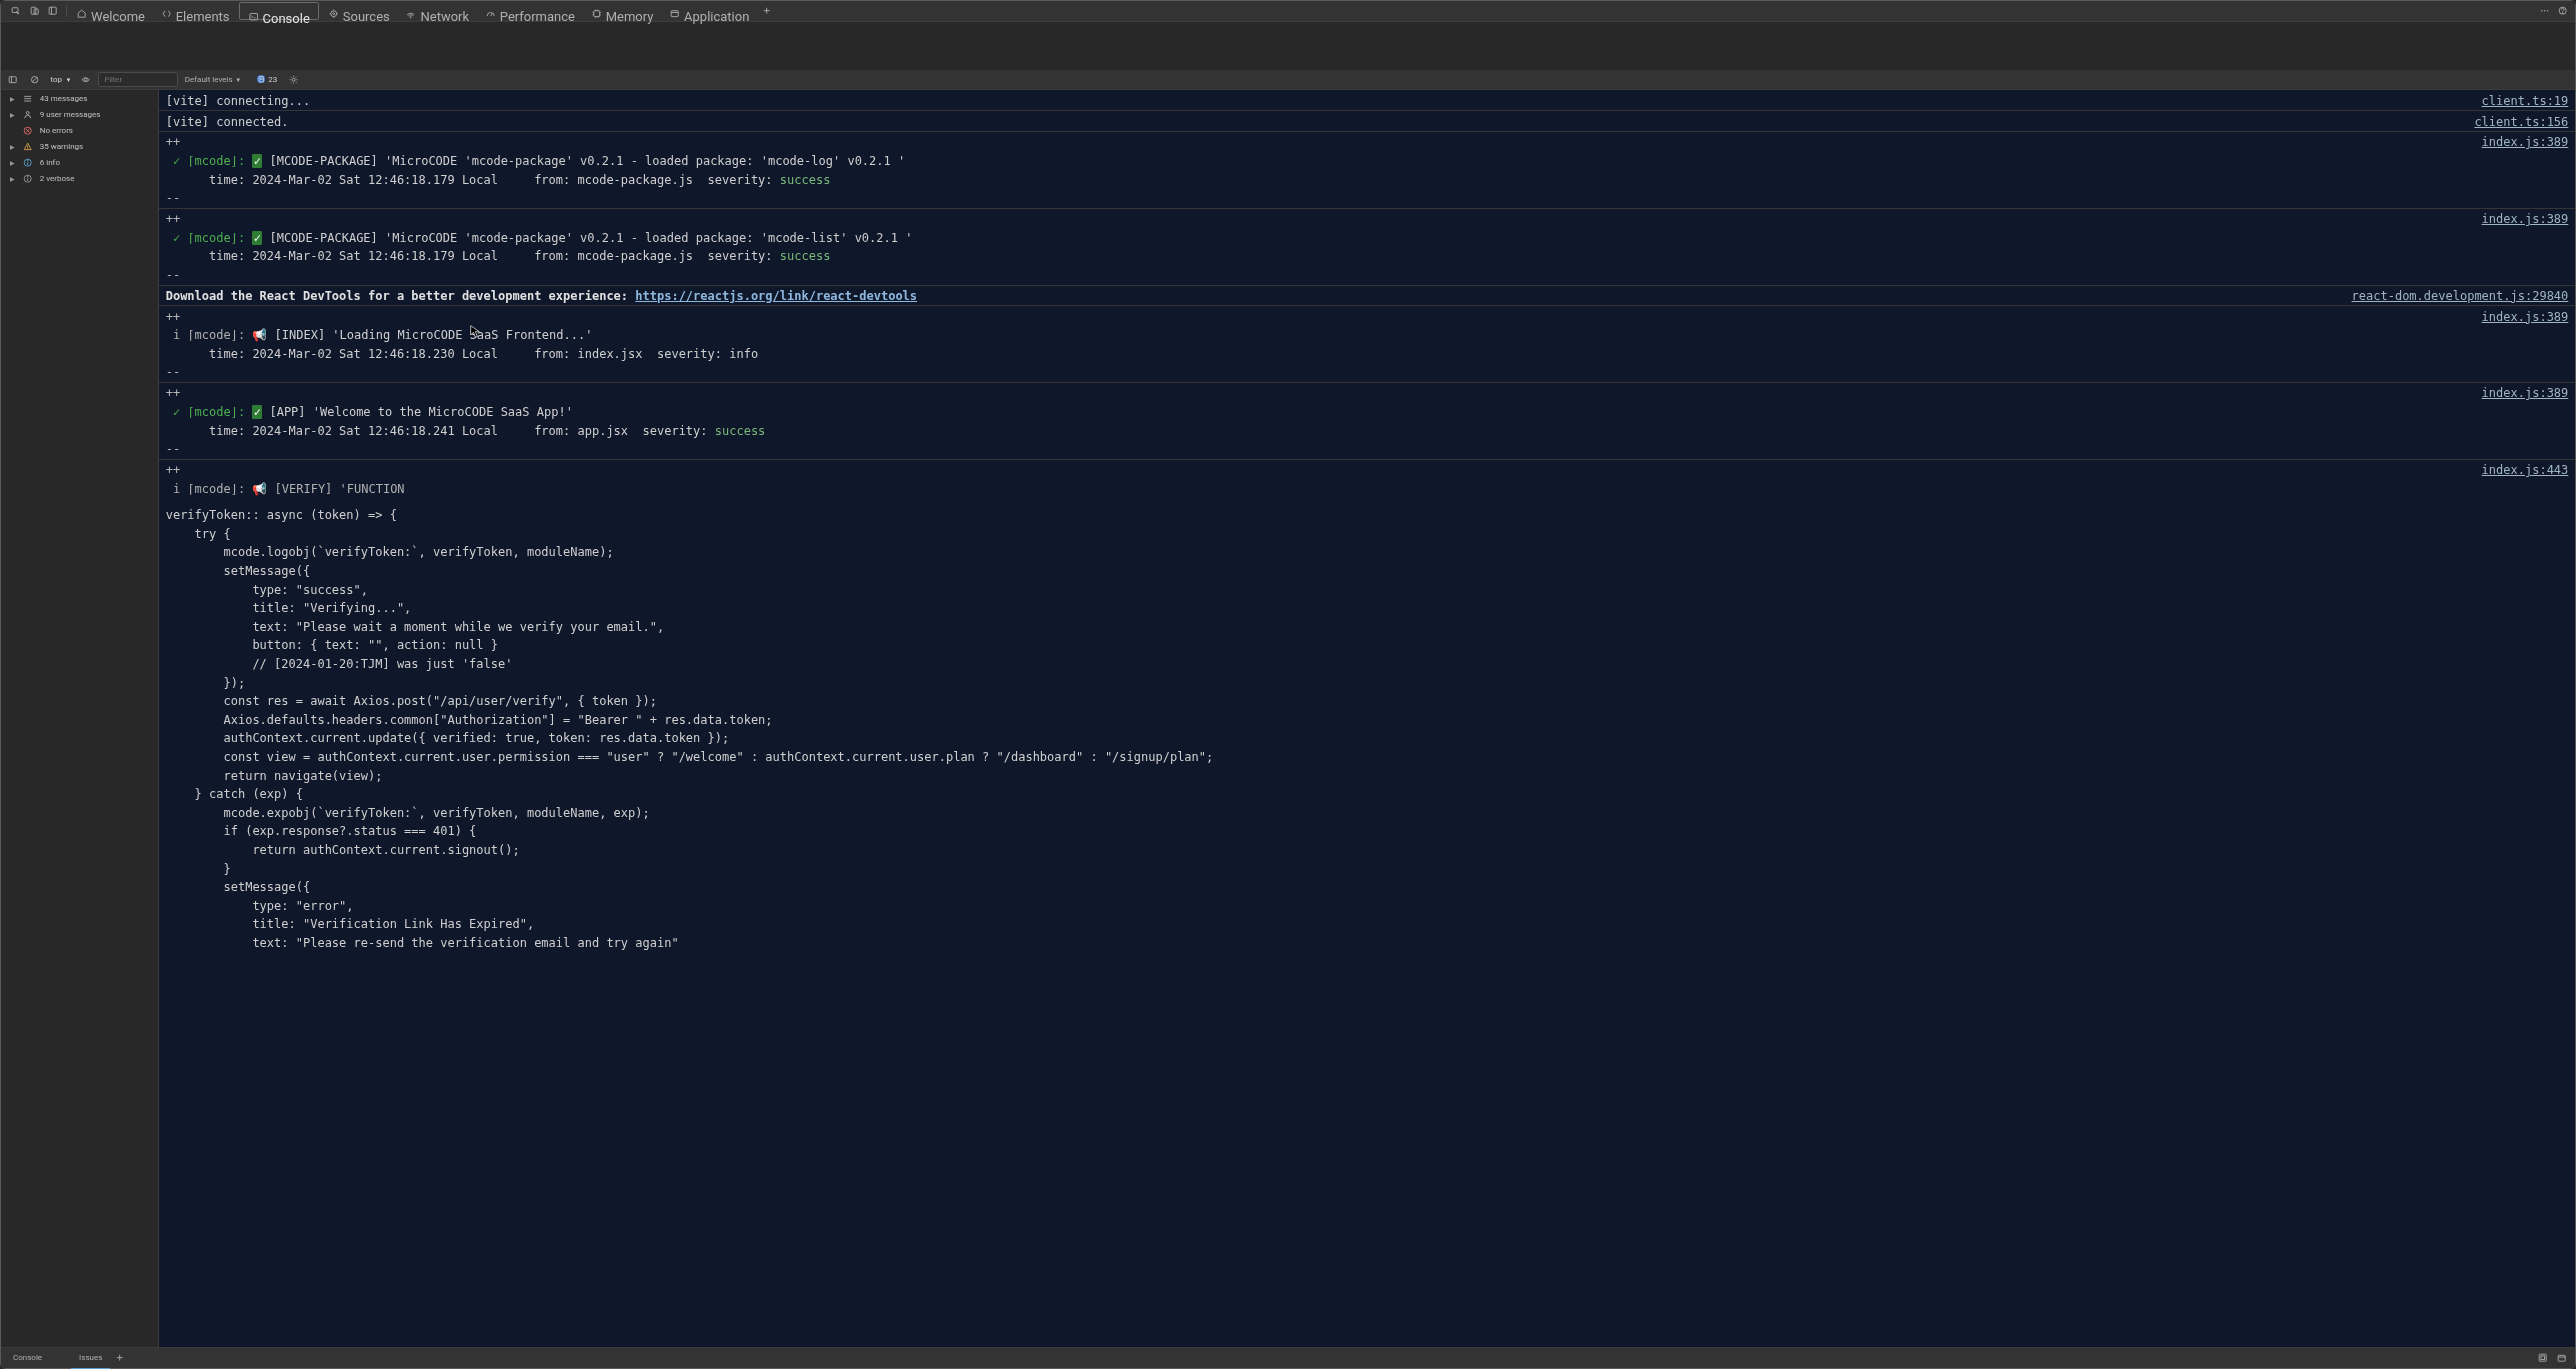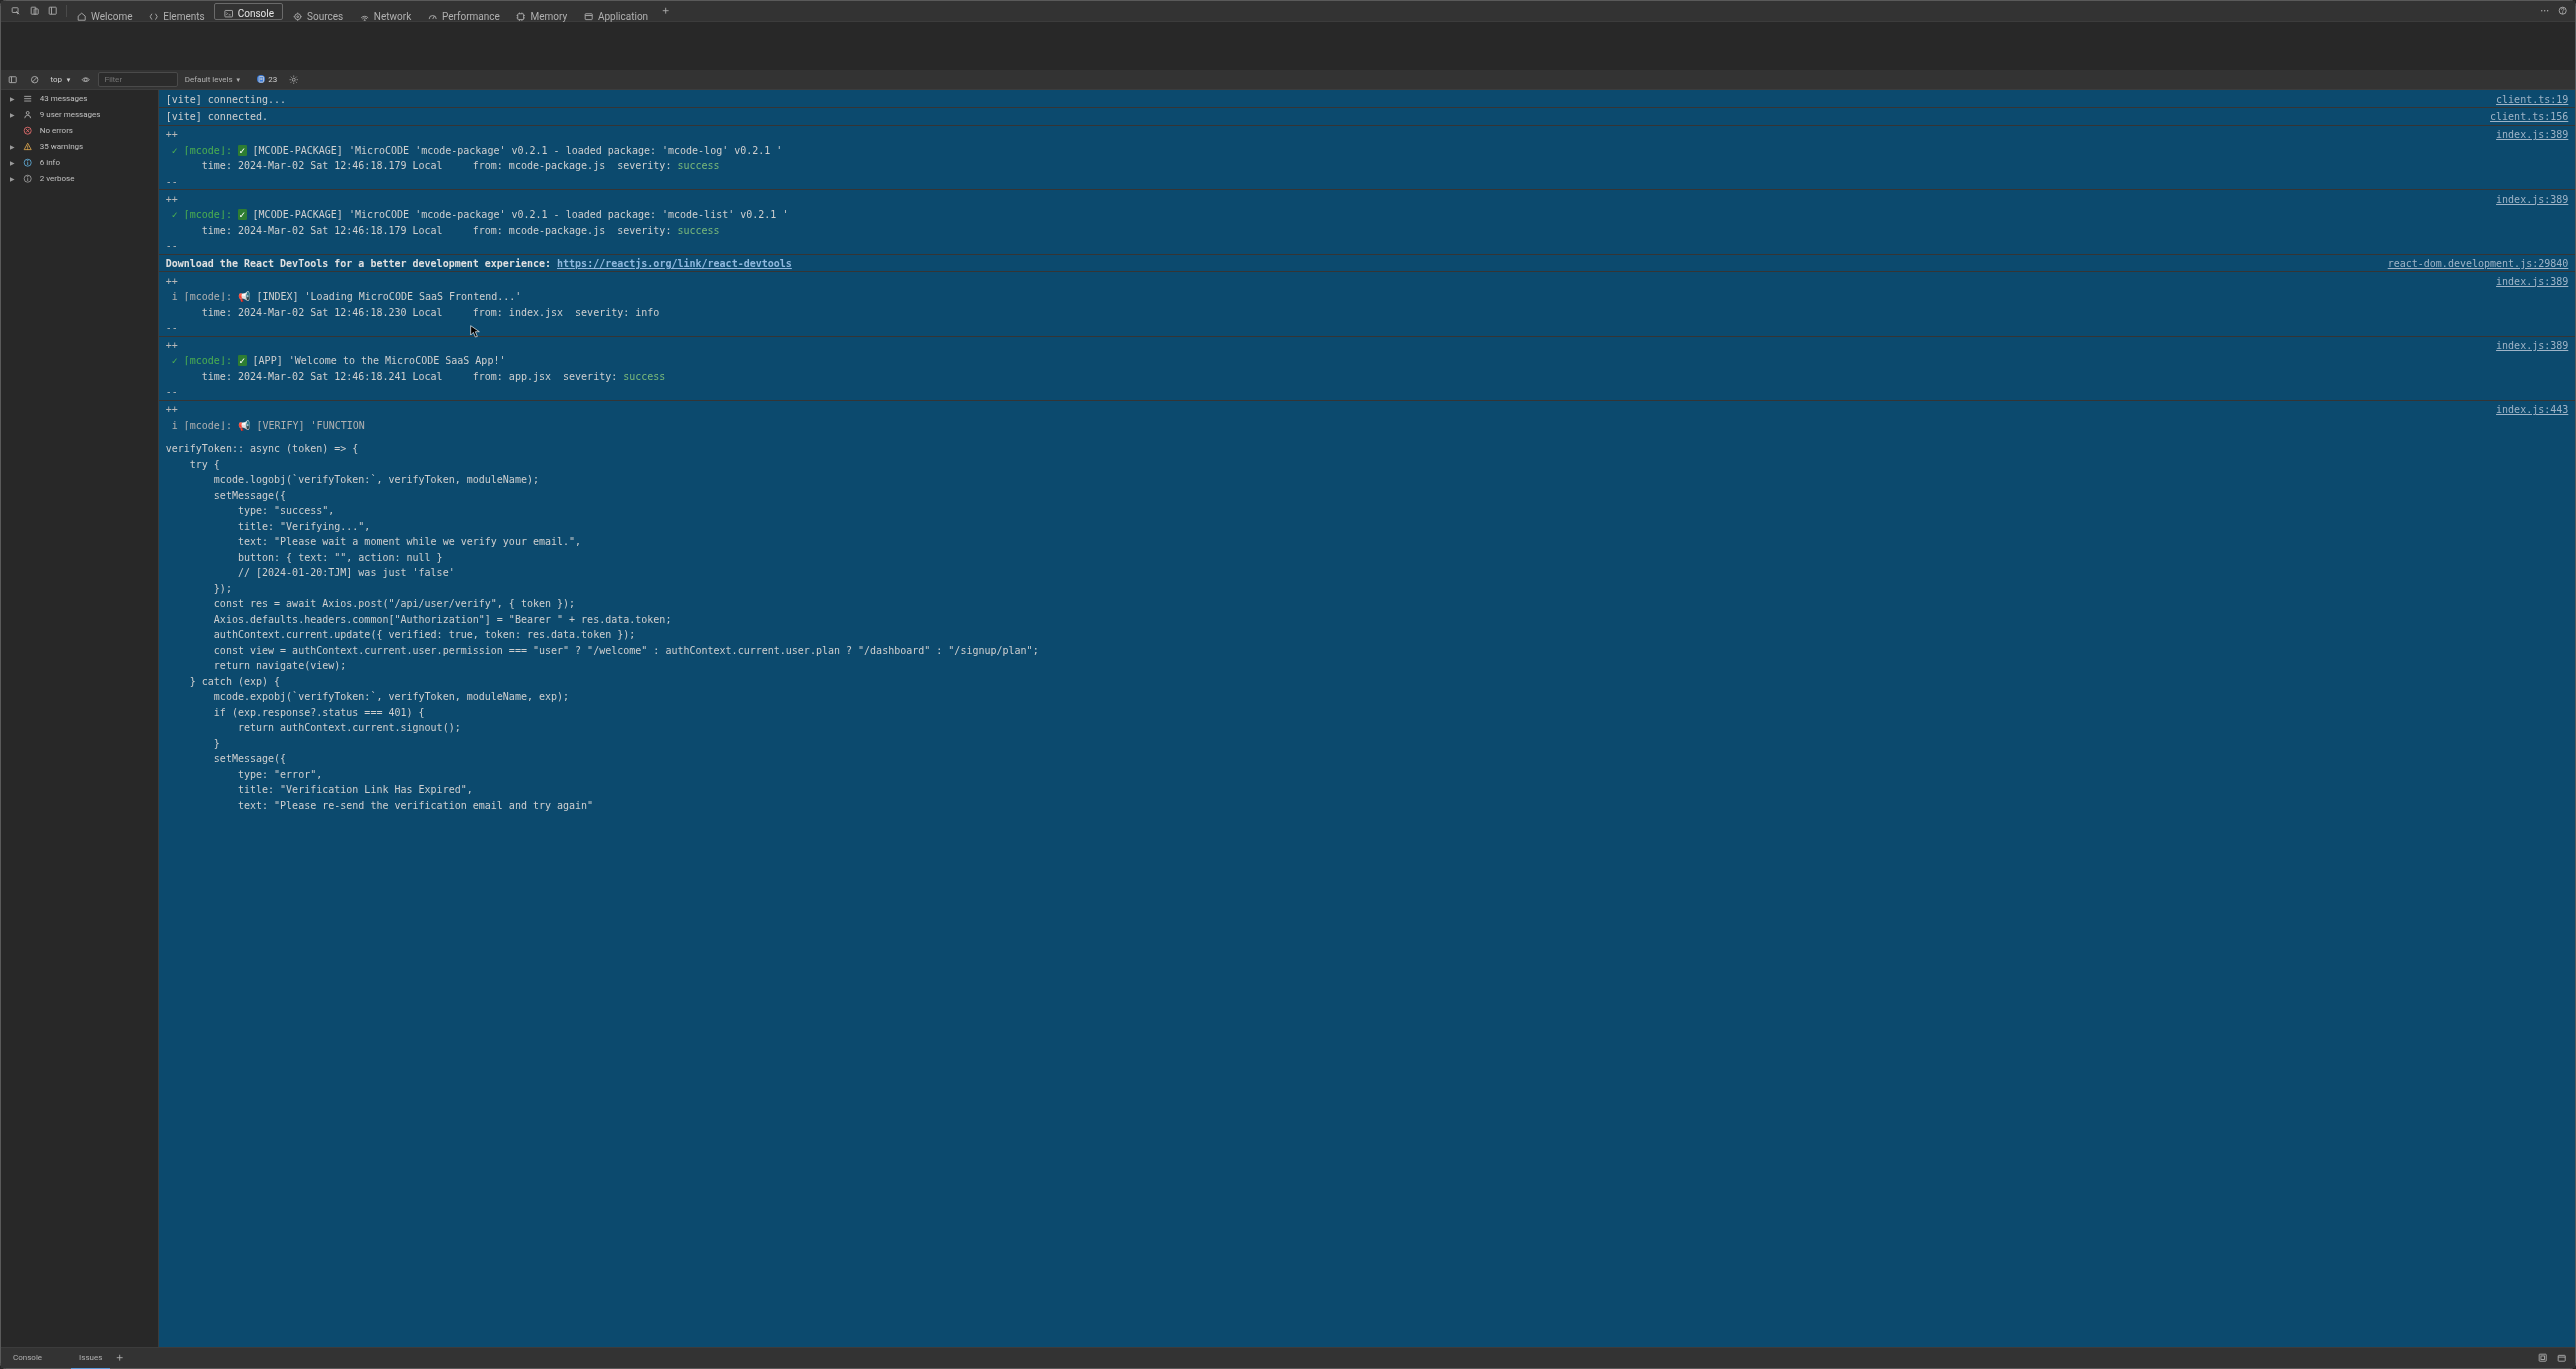--- a/index.html
+++ b/index.html
@@ -18,22 +18,22 @@
   display: flex; align-items: center; height: 21.4px;
   background: #333333; border-bottom: 0.7px solid #3c3c3c; padding: 0 2.7px;
 }
 .tab-icon-group { display: flex; align-items: center; gap: 0; padding: 0 2.7px; }
 .top-tabs .icon, .toolbar .icon {
   width: 18.7px; height: 18.7px; display: flex; align-items: center; justify-content: center;
   color: #b0b0b0; cursor: pointer; border-radius: 1.3px;
 }
 .top-tabs .sep { width: 0.7px; height: 12px; background: #4a4a4a; margin: 0 1.3px; }
 .tab {
-  display: flex; align-items: flex-end; gap: 4px; padding: 0 8px; height: 21.4px;
-  color: #b0b0b0; cursor: pointer; font-size: 10px;
+  display: flex; align-items: flex-start; gap: 4px; padding: 8px 8px; height: 21.4px;
+  color: #b0b0b0; cursor: pointer; font-size: 13px;
 }
 .tab.active { color: #e6e6e6; border: 0.7px solid #6a6a6a; border-radius: 2px; height: 17.4px; margin: 0 1.3px; }
 .tab .icon { width: 10.7px; height: 10.7px; }
 .top-tabs .spacer { flex: 1; }
 
 
 .toolbar {
   display: flex; align-items: center; height: 20px;
   background: #333333; border-bottom: 0.7px solid #3c3c3c; padding: 0 2.7px; gap: 2.7px; margin-top: 48px;
 }
@@ -67,21 +67,21 @@
 .side-item .tw { width: 6.7px; display: flex; justify-content: center; font-size: 6px; color: #9a9a9a; }
 .side-item .badge { width: 10.7px; height: 10.7px; display: flex; align-items: center; justify-content: center; }
 .badge.msg { color: #b0b0b0; }
 .badge.user { color: #b0b0b0; }
 .badge.err { color: #e06c6c; }
 .badge.warn { color: #d6a24c; }
 .badge.info { color: #5fa8d3; }
 .badge.verb { color: #9a9a9a; }
 
 
-.log-area { flex: 1; overflow-y: auto; font-family: Menlo, Consolas, monospace; font-size: 10px; line-height: 1.55; background: #0c4a6e; }
+.log-area { flex: 1; overflow-y: auto; font-family: Menlo, Consolas, monospace; font-size: 12px; line-height: 1.55; background: #0f172a; }
 .log-block { padding: 1.3px 6.7px 0 6.7px; position: relative; }
 .log-block .src-link { position: absolute; right: 6.7px; top: 1.3px; color: #9fb4c7; text-decoration: underline; cursor: pointer; }
 .log-block .line { white-space: pre; color: #cfcfcf; }
 .log-block .pp { color: #b8b8b8; }
 .log-block .chk { color: #4caf50; }
 .log-block .pill { background: #2e7d32; color: #fff; padding: 0 1.3px; border-radius: 1.3px; }
 .log-block .succ { color: #7ab97a; }
 .log-block .info-sev { color: #cfcfcf; }
 .log-block .bold { font-weight: 700; color: #e0e0e0; }
 .log-block a.ext-link { color: #8fb8de; text-decoration: underline; font-weight: bold; }

